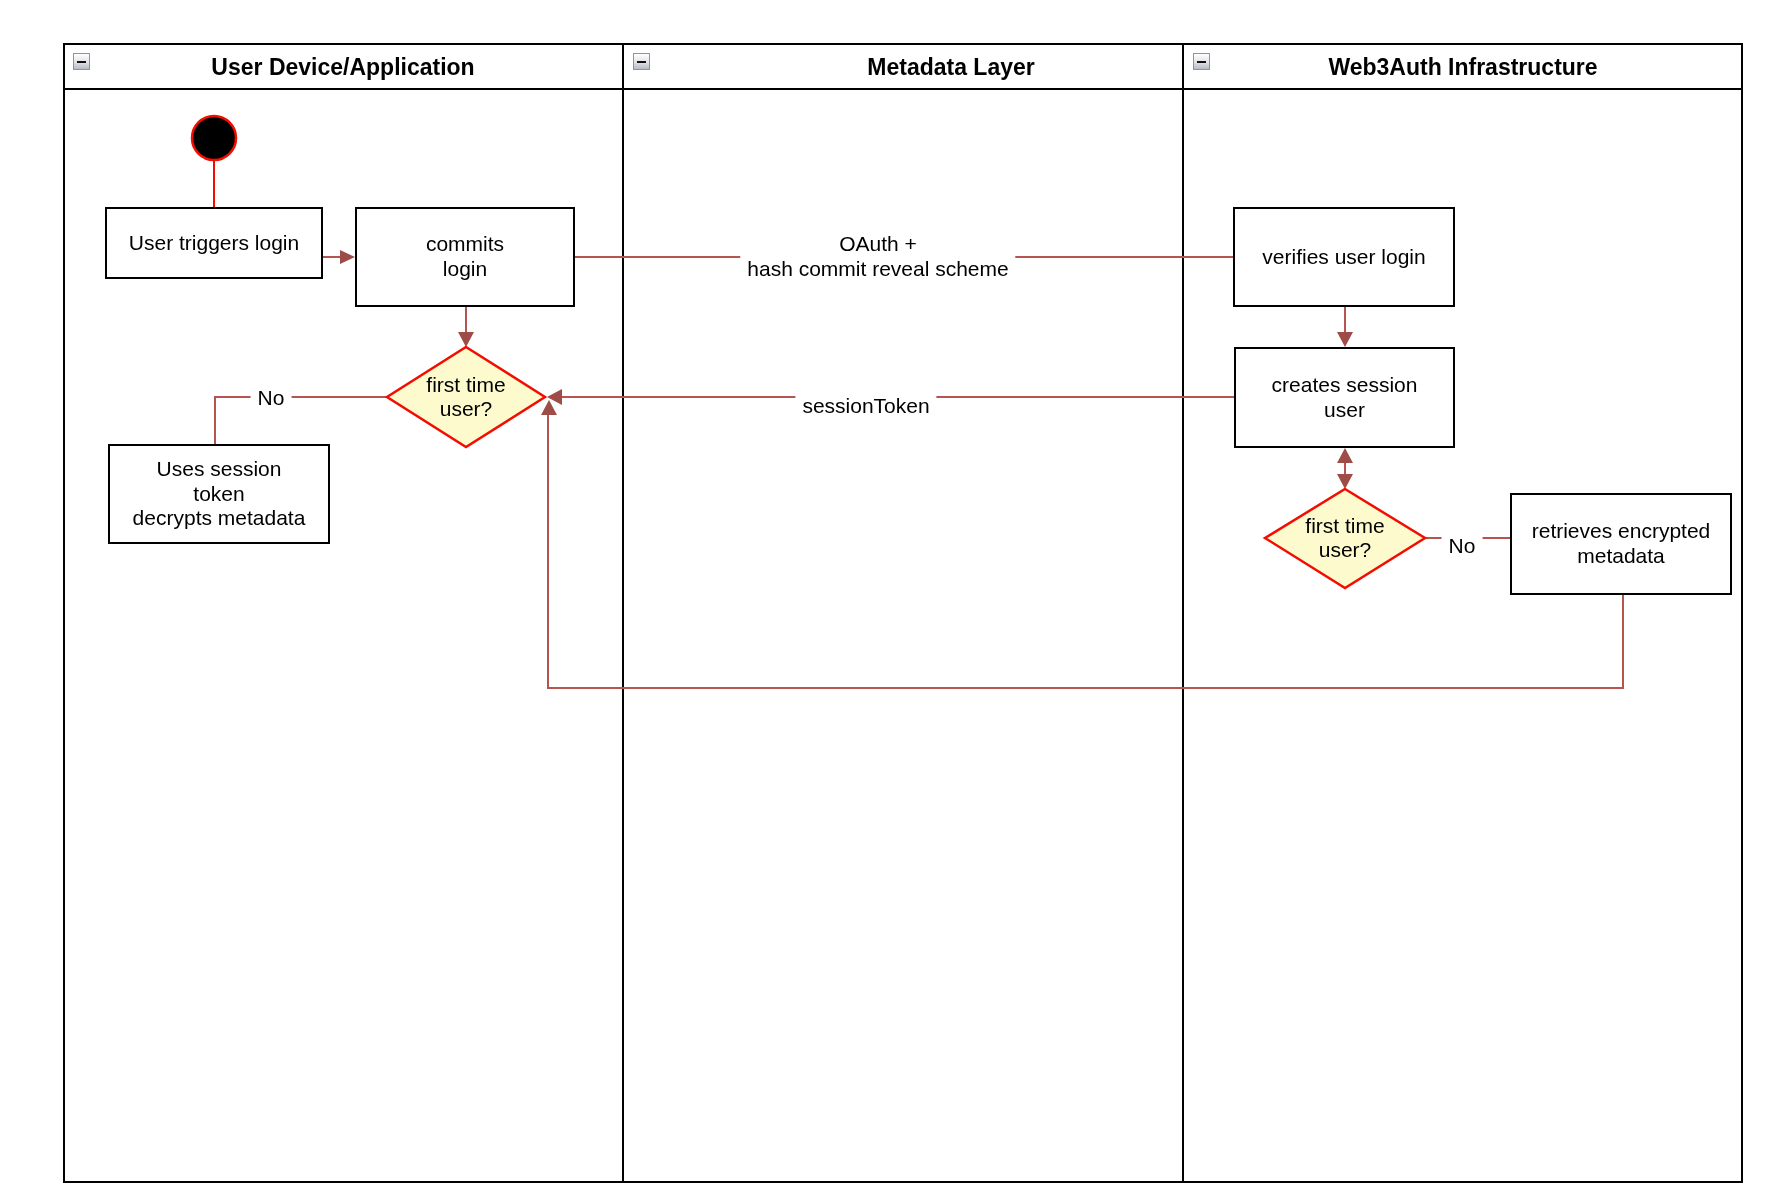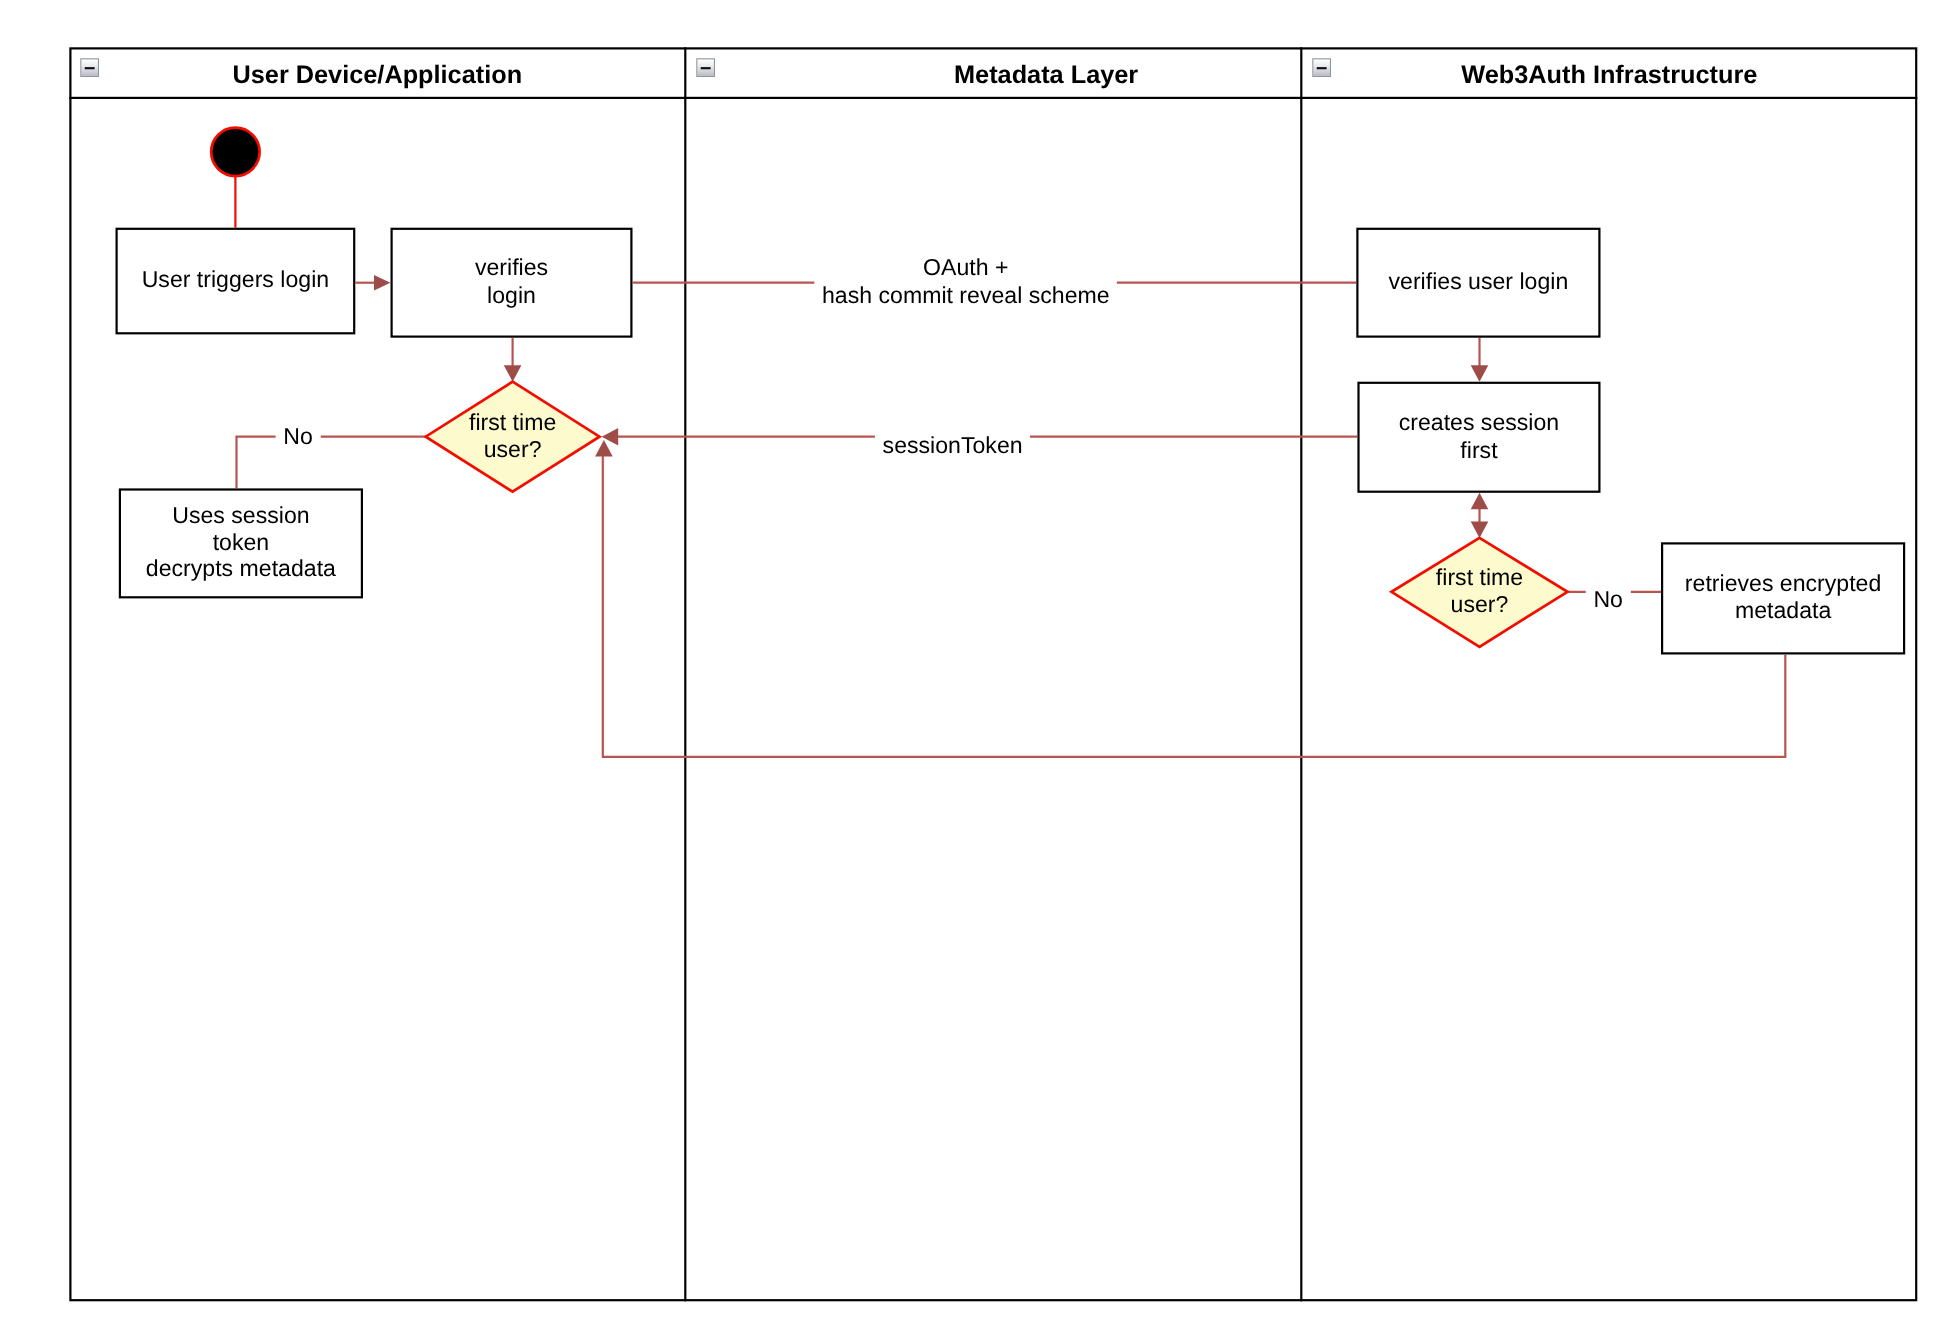--- a/index.html
+++ b/index.html
@@ -94,26 +94,26 @@
 
     <line class="edge" x1="1425" y1="538" x2="1510" y2="538"></line>
 
     <polyline class="edge" points="1623,595 1623,688 548,688 548,414"></polyline>
     <polygon class="head" points="549,400 541,415 557,415"></polygon>
 
     <polygon class="diamond" points="466,347 545,397 466,447 387,397"></polygon>
     <polygon class="diamond" points="1345,489 1425,538 1345,588 1265,538"></polygon>
   </svg>
 
-  <div class="node" style="left:105px;top:207px;width:218px;height:97px;">User triggers login</div>
-  <div class="node" style="left:355px;top:207px;width:220px;height:100px;">verifies
+  <div class="node" style="left:105px;top:207px;width:218px;height:72px;">User triggers login</div>
+  <div class="node" style="left:355px;top:207px;width:220px;height:100px;">commits
 login</div>
   <div class="node" style="left:1233px;top:207px;width:222px;height:100px;">verifies user login</div>
   <div class="node" style="left:1234px;top:347px;width:221px;height:101px;">creates session
-first</div>
+user</div>
   <div class="node" style="left:108px;top:444px;width:222px;height:100px;text-align:center;">Uses session
 token
 decrypts metadata</div>
   <div class="node" style="left:1510px;top:493px;width:222px;height:102px;">retrieves encrypted
 metadata</div>
 
   <div class="diamond-text" style="left:396px;top:367px;width:140px;height:60px;">first time
 user?</div>
   <div class="diamond-text" style="left:1275px;top:508px;width:140px;height:60px;">first time
 user?</div>

